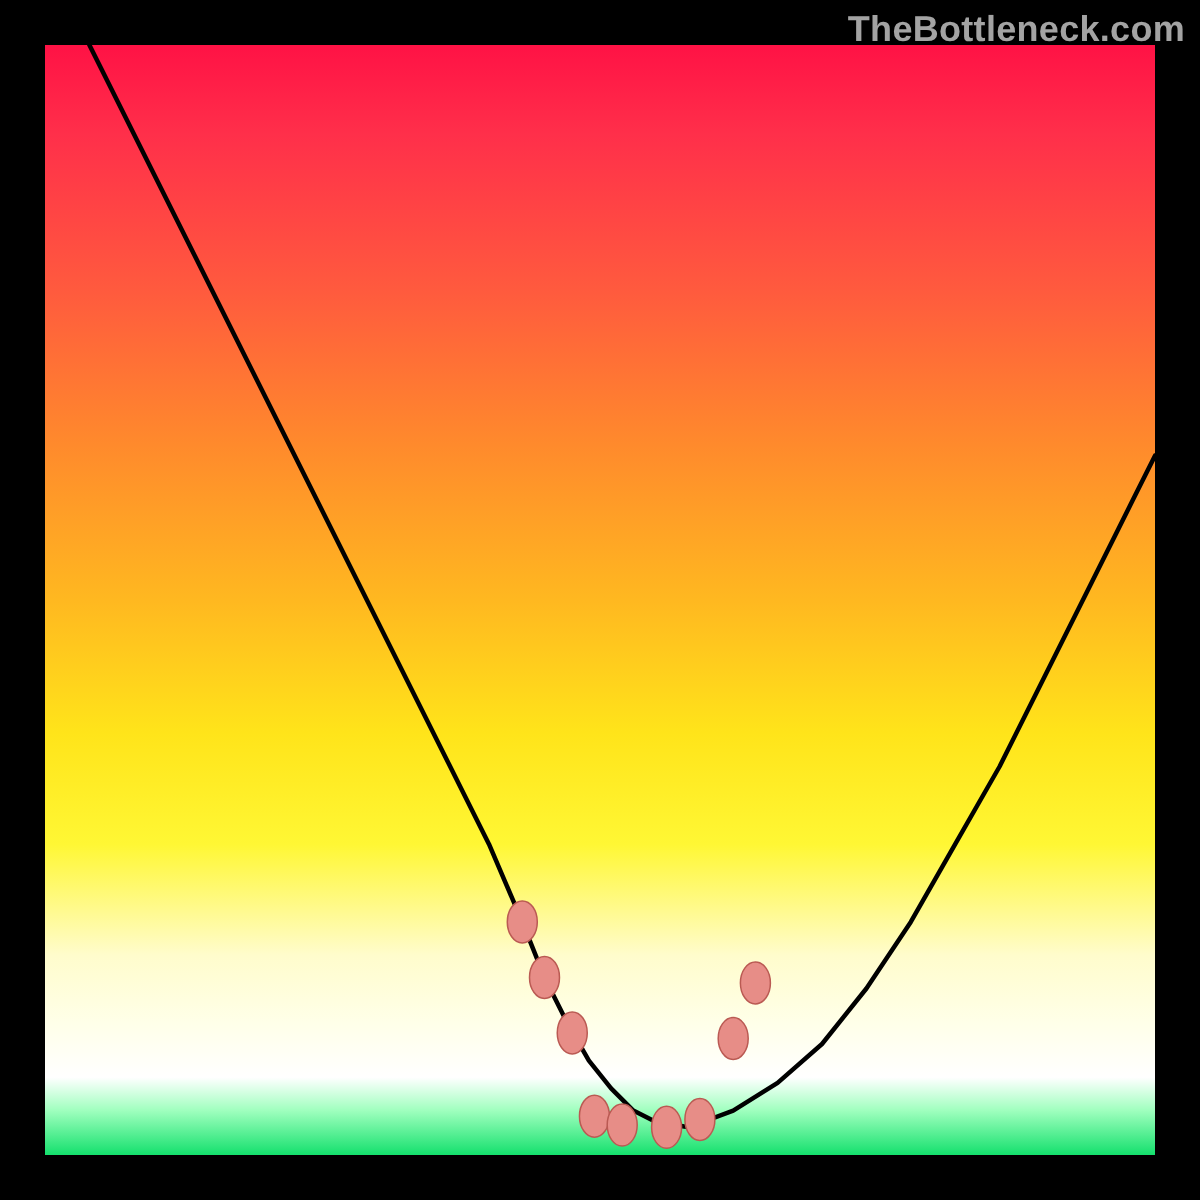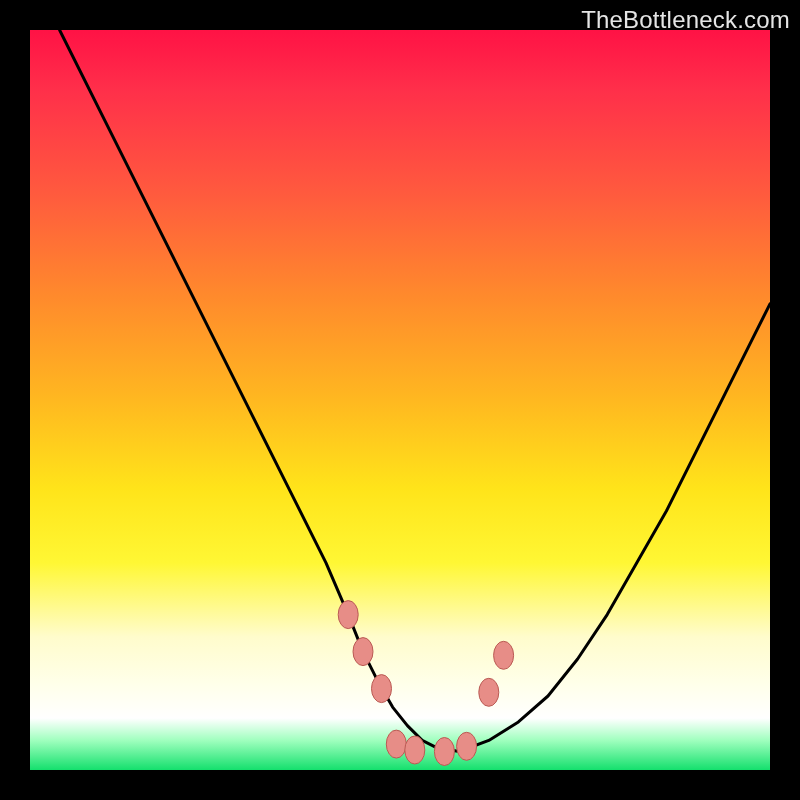--- a/index.html
+++ b/index.html
@@ -39,23 +39,23 @@
       #ffffe8 88%,
       #ffffff 93%,
       #9fffbe 96%,
       #14e06d 100%
     );
   }
   .watermark {
     position: absolute;
     top: 6px;
     right: 10px;
-    color: #e5e5e5;
+    color: #a3a3a3;
     font-size: 24px;
-    font-weight: 400;
+    font-weight: 700;
     letter-spacing: 0.2px;
     user-select: none;
   }
   svg.curve {
     position: absolute;
     left: 0;
     top: 0;
   }
 </style>
 </head>

